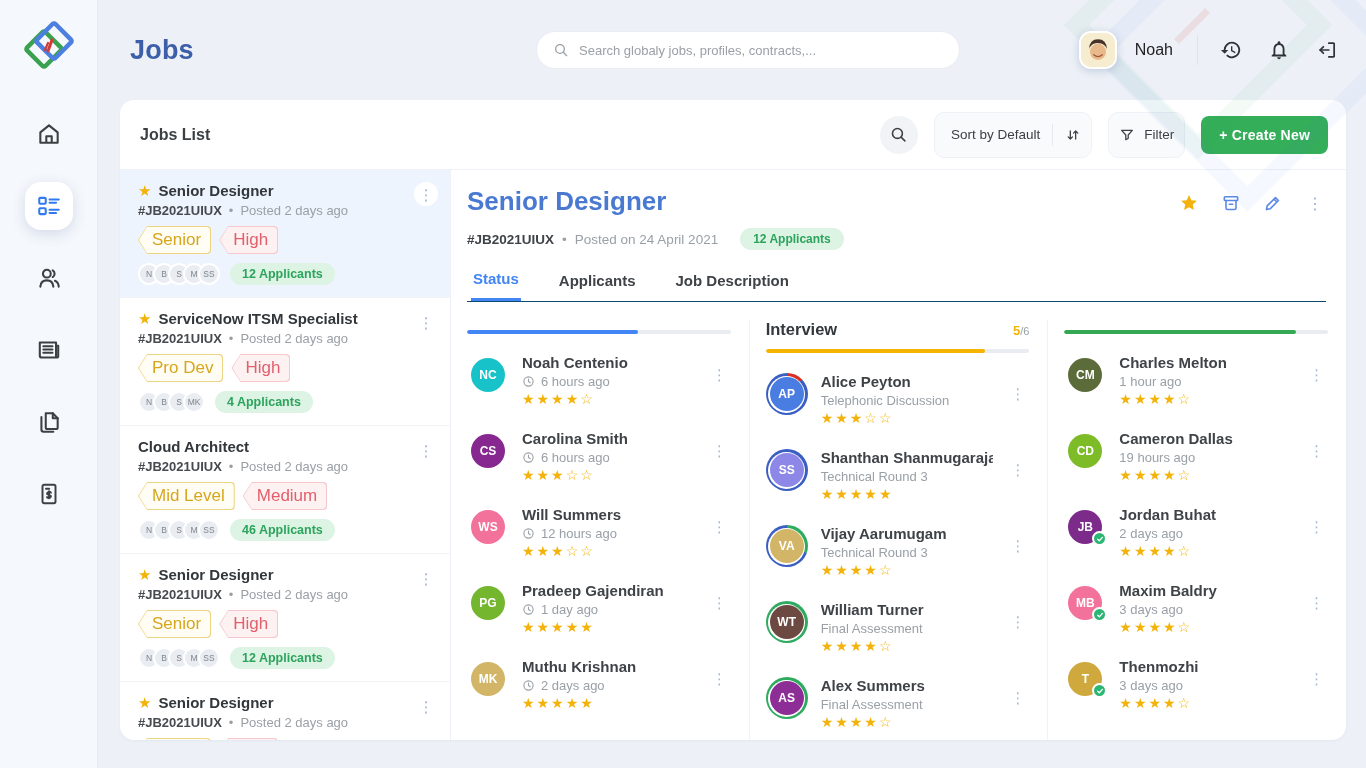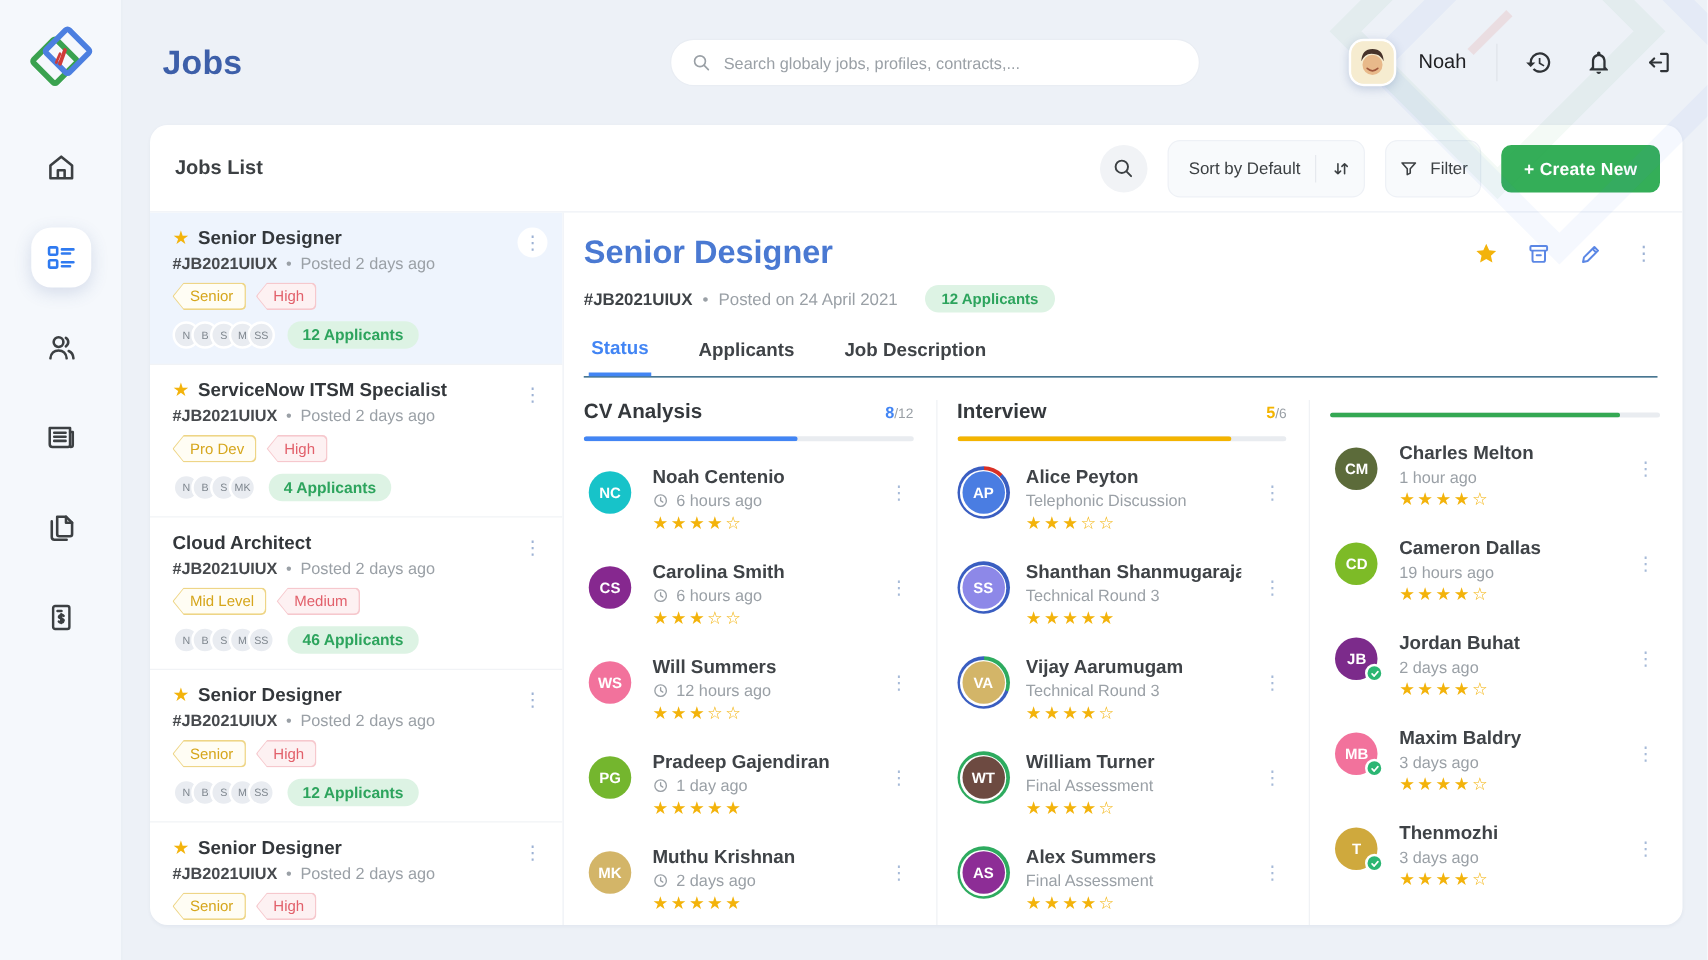--- a/index.html
+++ b/index.html
@@ -58,21 +58,21 @@
   .job.selected { background:#eef4fd; }
   .job-top { display:flex; align-items:center; gap:7px; padding-right:36px; }
   .jstar { color:#f3b30b; font-size:15px; line-height:1; }
   .job-title { font-size:15px; font-weight:bold; color:#33373b; white-space:nowrap; overflow:hidden; }
   .kebab { position:absolute; right:12px; top:12px; width:24px; height:24px; border:none; background:transparent; border-radius:50%; color:#9db2d4; font-size:15px; line-height:1; cursor:pointer; }
   .job.selected .kebab { background:#fff; }
   .job-meta { margin-top:4px; font-size:13px; color:#9aa0a6; display:flex; gap:7px; align-items:center; }
   .job-id { color:#46494d; font-weight:bold; }
   .job-tags { margin-top:8px; display:flex; gap:8px; }
   .tag { display:inline-flex; padding:1px; clip-path:polygon(9px 0,100% 0,100% 100%,9px 100%,0 50%); border-radius:4px; }
-  .tag-in { clip-path:polygon(8px 0,100% 0,100% 100%,8px 100%,0 50%); font-size:12px; padding:3px 9px 3px 13px; border-radius:4px; white-space:nowrap; }
+  .tag-in { clip-path:polygon(8px 0,100% 0,100% 100%,8px 100%,0 50%); font-size:17px; padding:3px 9px 3px 13px; border-radius:4px; white-space:nowrap; }
   .job-foot { margin-top:9px; display:flex; align-items:center; gap:10px; }
   .avs { display:flex; }
   .mini-av { width:22px; height:22px; border-radius:50%; background:#e9ecf1; border:2px solid #fff; margin-left:-7px; font-size:8.5px; color:#7d858d; display:flex; align-items:center; justify-content:center; }
   .avs .mini-av:first-child { margin-left:0; }
   .apill { background:#ddf3e4; color:#2da45d; font-size:12.5px; font-weight:bold; padding:4px 12px; border-radius:13px; white-space:nowrap; }
 
   
   .detail { flex:1; display:flex; flex-direction:column; min-width:0; }
   .detail-head { padding:16px 20px 0 16px; position:relative; }
   .detail-title { font-size:26px; font-weight:bold; color:#4a79d2; }
@@ -445,24 +445,20 @@
             </div>
             <div class="tabs">
                 <button class="tab active">Status</button>
                 <button class="tab">Applicants</button>
                 <button class="tab">Job Description</button>
               </div>
           </div>
 
           <div class="board">
   <div class="col">
-    <div class="col-head">
-      <span class="col-name">CV Analysis</span>
-      <span class="col-count"><span style="color: rgb(66, 133, 244);">8</span><span class="col-total">/12</span></span>
-    </div>
     <div class="col-bar">
                   <div class="col-fill" style="width: 65%; background: rgb(66, 133, 244);"></div>
                 </div>
     <div class="col-cands">
   <div class="cand">
     <div class="avwrap">
                       <span class="av" style="background: rgb(23, 195, 201);">NC</span>
                     </div>
     <div class="cinfo">
       <div class="cname">Noah Centenio</div>

